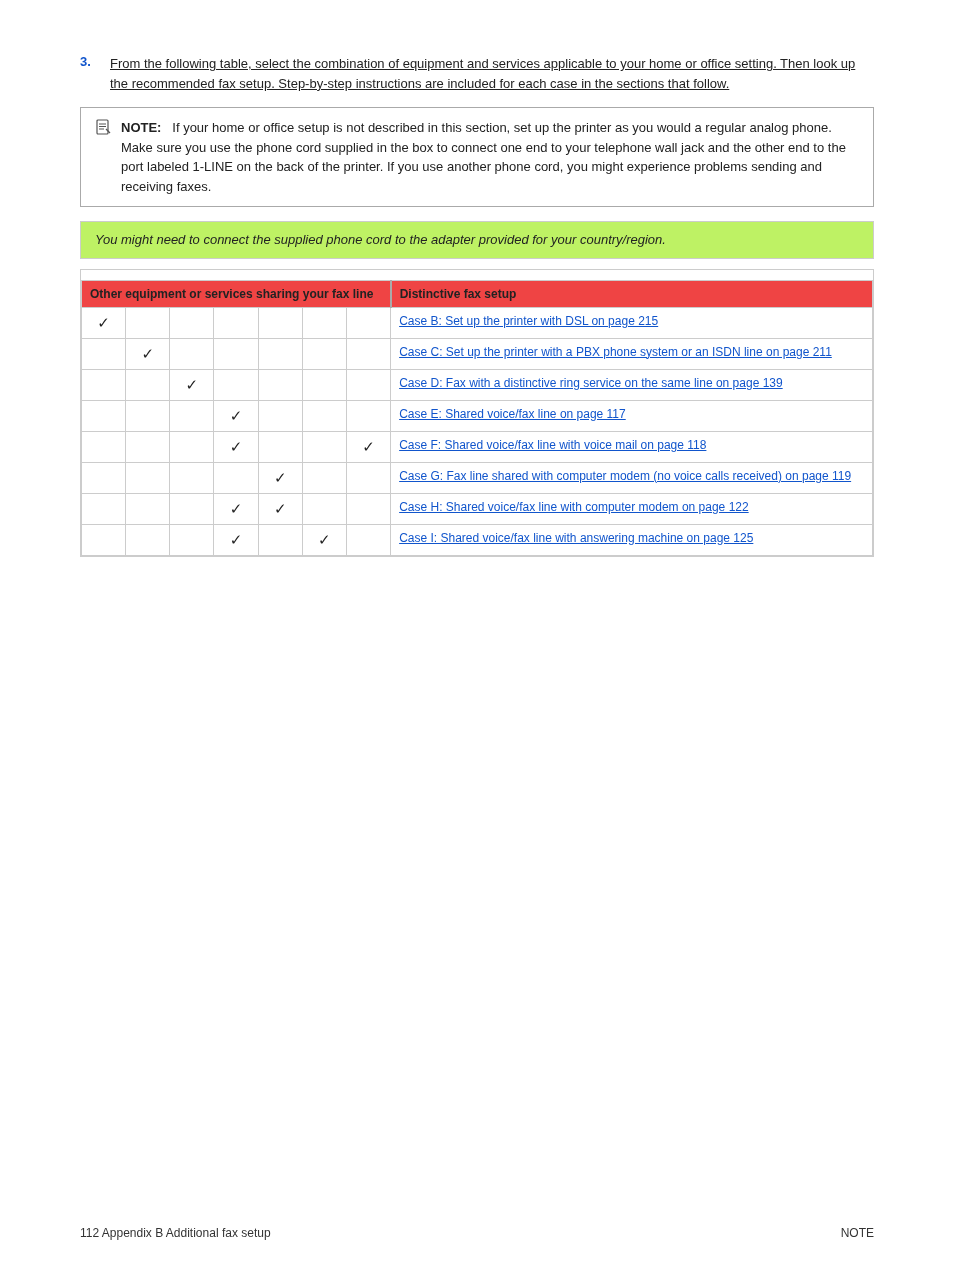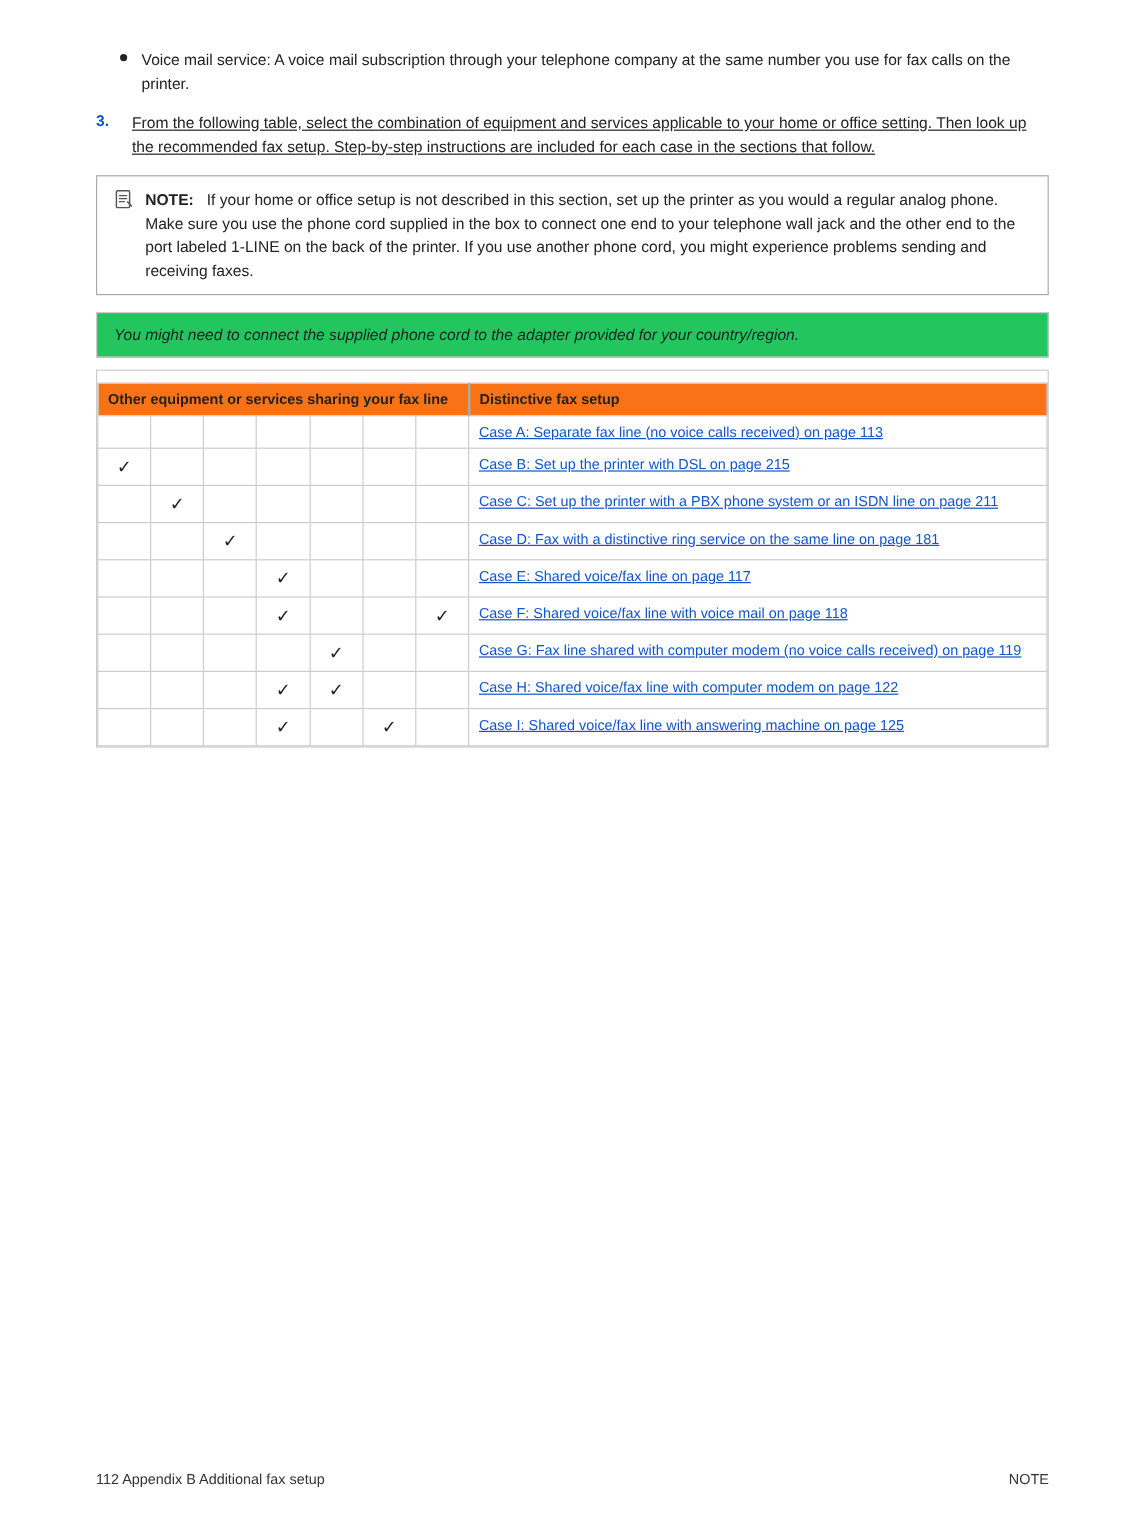--- a/index.html
+++ b/index.html
@@ -51,41 +51,41 @@
       display: flex;
       align-items: flex-start;
       line-height: 1.5;
     }
     .note-icon {
       margin-right: 8px;
       flex-shrink: 0;
       margin-top: 1px;
     }
     .supplied-cord-note {
-      background: #22c55e;
+      background: #bef264;
       border: 1px solid #ccc;
       padding: 8px 14px;
       margin-bottom: 10px;
       font-style: italic;
       line-height: 1.5;
     }
     .fax-table {
       width: 100%;
       border-collapse: collapse;
       margin-top: 10px;
       font-size: 12px;
     }
     .fax-table th, .fax-table td {
       border: 1px solid #ccc;
       padding: 6px 8px;
       vertical-align: top;
       text-align: left;
     }
     .fax-table th {
-      background: #f97316;
+      background: #ef4444;
       font-weight: bold;
     }
     .col-header-group {
       border: 1px solid #ccc;
       padding: 4px 8px;
       font-size: 12px;
       background: #fff;
     }
     .col-rec {
       min-width: 160px;
@@ -119,24 +119,20 @@
     }
     .table-wrapper {
       border: 1px solid #ccc;
       margin-top: 4px;
     }
   </style>
 </head>
 <body>
 
 <div class="bullet-section">
-  <div class="bullet-item">
-    <div class="bullet-dot"></div>
-    <span class="bullet-text">Voice mail service: A voice mail subscription through your telephone company at the same number you use for fax calls on the printer.</span>
-  </div>
 </div>
 
 <div class="numbered-item">
   <span class="number-label">3.</span>
   <span style="line-height:1.5;text-decoration:underline;">From the following table, select the combination of equipment and services applicable to your home or office setting. Then look up the recommended fax setup. Step-by-step instructions are included for each case in the sections that follow.</span>
 </div>
 
 <div class="note-box">
   <span class="note-icon">
     
@@ -161,30 +157,20 @@
 
 <div class="table-wrapper">
   <table class="fax-table">
     <thead>
       <tr>
         <th colspan="7" class="col-header-group" style="border-right: 2px solid #aaa;">Other equipment or services sharing your fax line</th>
         <th class="col-header-group col-rec" style="border-left: none;">Distinctive fax setup</th>
       </tr>
     </thead>
     <tbody id="fax-table-body">
-    <tr>
-          <td style="text-align: center; vertical-align: middle;"></td>
-          <td style="text-align: center; vertical-align: middle;"></td>
-          <td style="text-align: center; vertical-align: middle;"></td>
-          <td style="text-align: center; vertical-align: middle;"></td>
-          <td style="text-align: center; vertical-align: middle;"></td>
-          <td style="text-align: center; vertical-align: middle;"></td>
-          <td style="text-align: center; vertical-align: middle;"></td>
-          <td><a href="#">Case A: Separate fax line (no voice calls received) on page 113</a></td>
-        </tr>
         <tr>
           <td style="text-align: center; vertical-align: middle;"><span class="checkmark">✓</span></td>
           <td style="text-align: center; vertical-align: middle;"></td>
           <td style="text-align: center; vertical-align: middle;"></td>
           <td style="text-align: center; vertical-align: middle;"></td>
           <td style="text-align: center; vertical-align: middle;"></td>
           <td style="text-align: center; vertical-align: middle;"></td>
           <td style="text-align: center; vertical-align: middle;"></td>
           <td><a href="#">Case B: Set up the printer with DSL on page 215</a></td>
         </tr>
@@ -199,21 +185,21 @@
           <td><a href="#">Case C: Set up the printer with a PBX phone system or an ISDN line on page 211</a></td>
         </tr>
         <tr>
           <td style="text-align: center; vertical-align: middle;"></td>
           <td style="text-align: center; vertical-align: middle;"></td>
           <td style="text-align: center; vertical-align: middle;"><span class="checkmark">✓</span></td>
           <td style="text-align: center; vertical-align: middle;"></td>
           <td style="text-align: center; vertical-align: middle;"></td>
           <td style="text-align: center; vertical-align: middle;"></td>
           <td style="text-align: center; vertical-align: middle;"></td>
-          <td><a href="#">Case D: Fax with a distinctive ring service on the same line on page 181</a></td>
+          <td><a href="#">Case D: Fax with a distinctive ring service on the same line on page 139</a></td>
         </tr>
         <tr>
           <td style="text-align: center; vertical-align: middle;"></td>
           <td style="text-align: center; vertical-align: middle;"></td>
           <td style="text-align: center; vertical-align: middle;"></td>
           <td style="text-align: center; vertical-align: middle;"><span class="checkmark">✓</span></td>
           <td style="text-align: center; vertical-align: middle;"></td>
           <td style="text-align: center; vertical-align: middle;"></td>
           <td style="text-align: center; vertical-align: middle;"></td>
           <td><a href="#">Case E: Shared voice/fax line on page 117</a></td>

